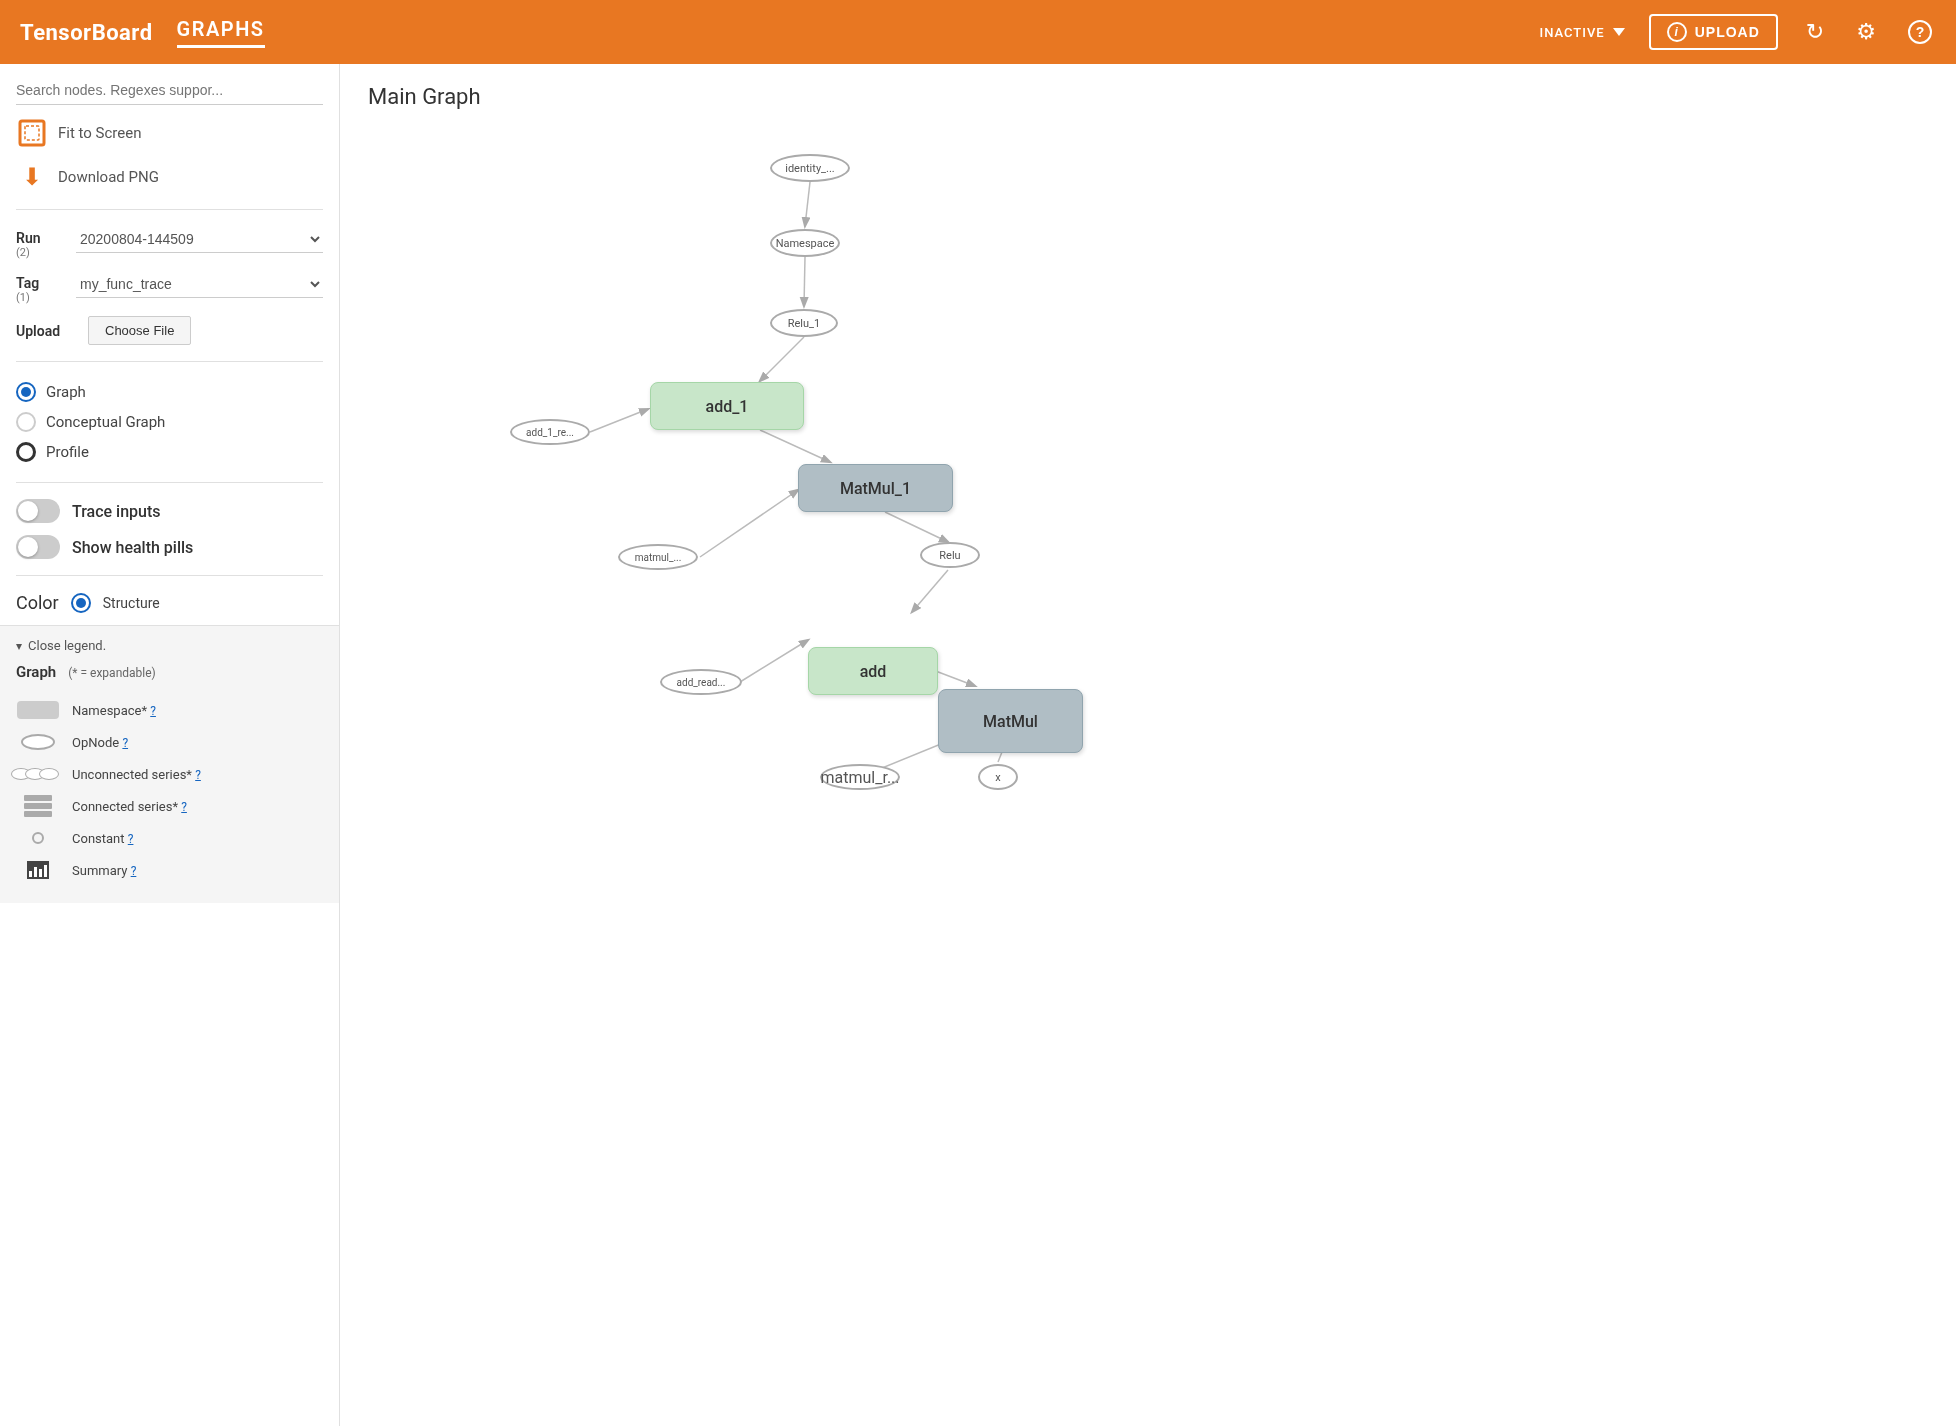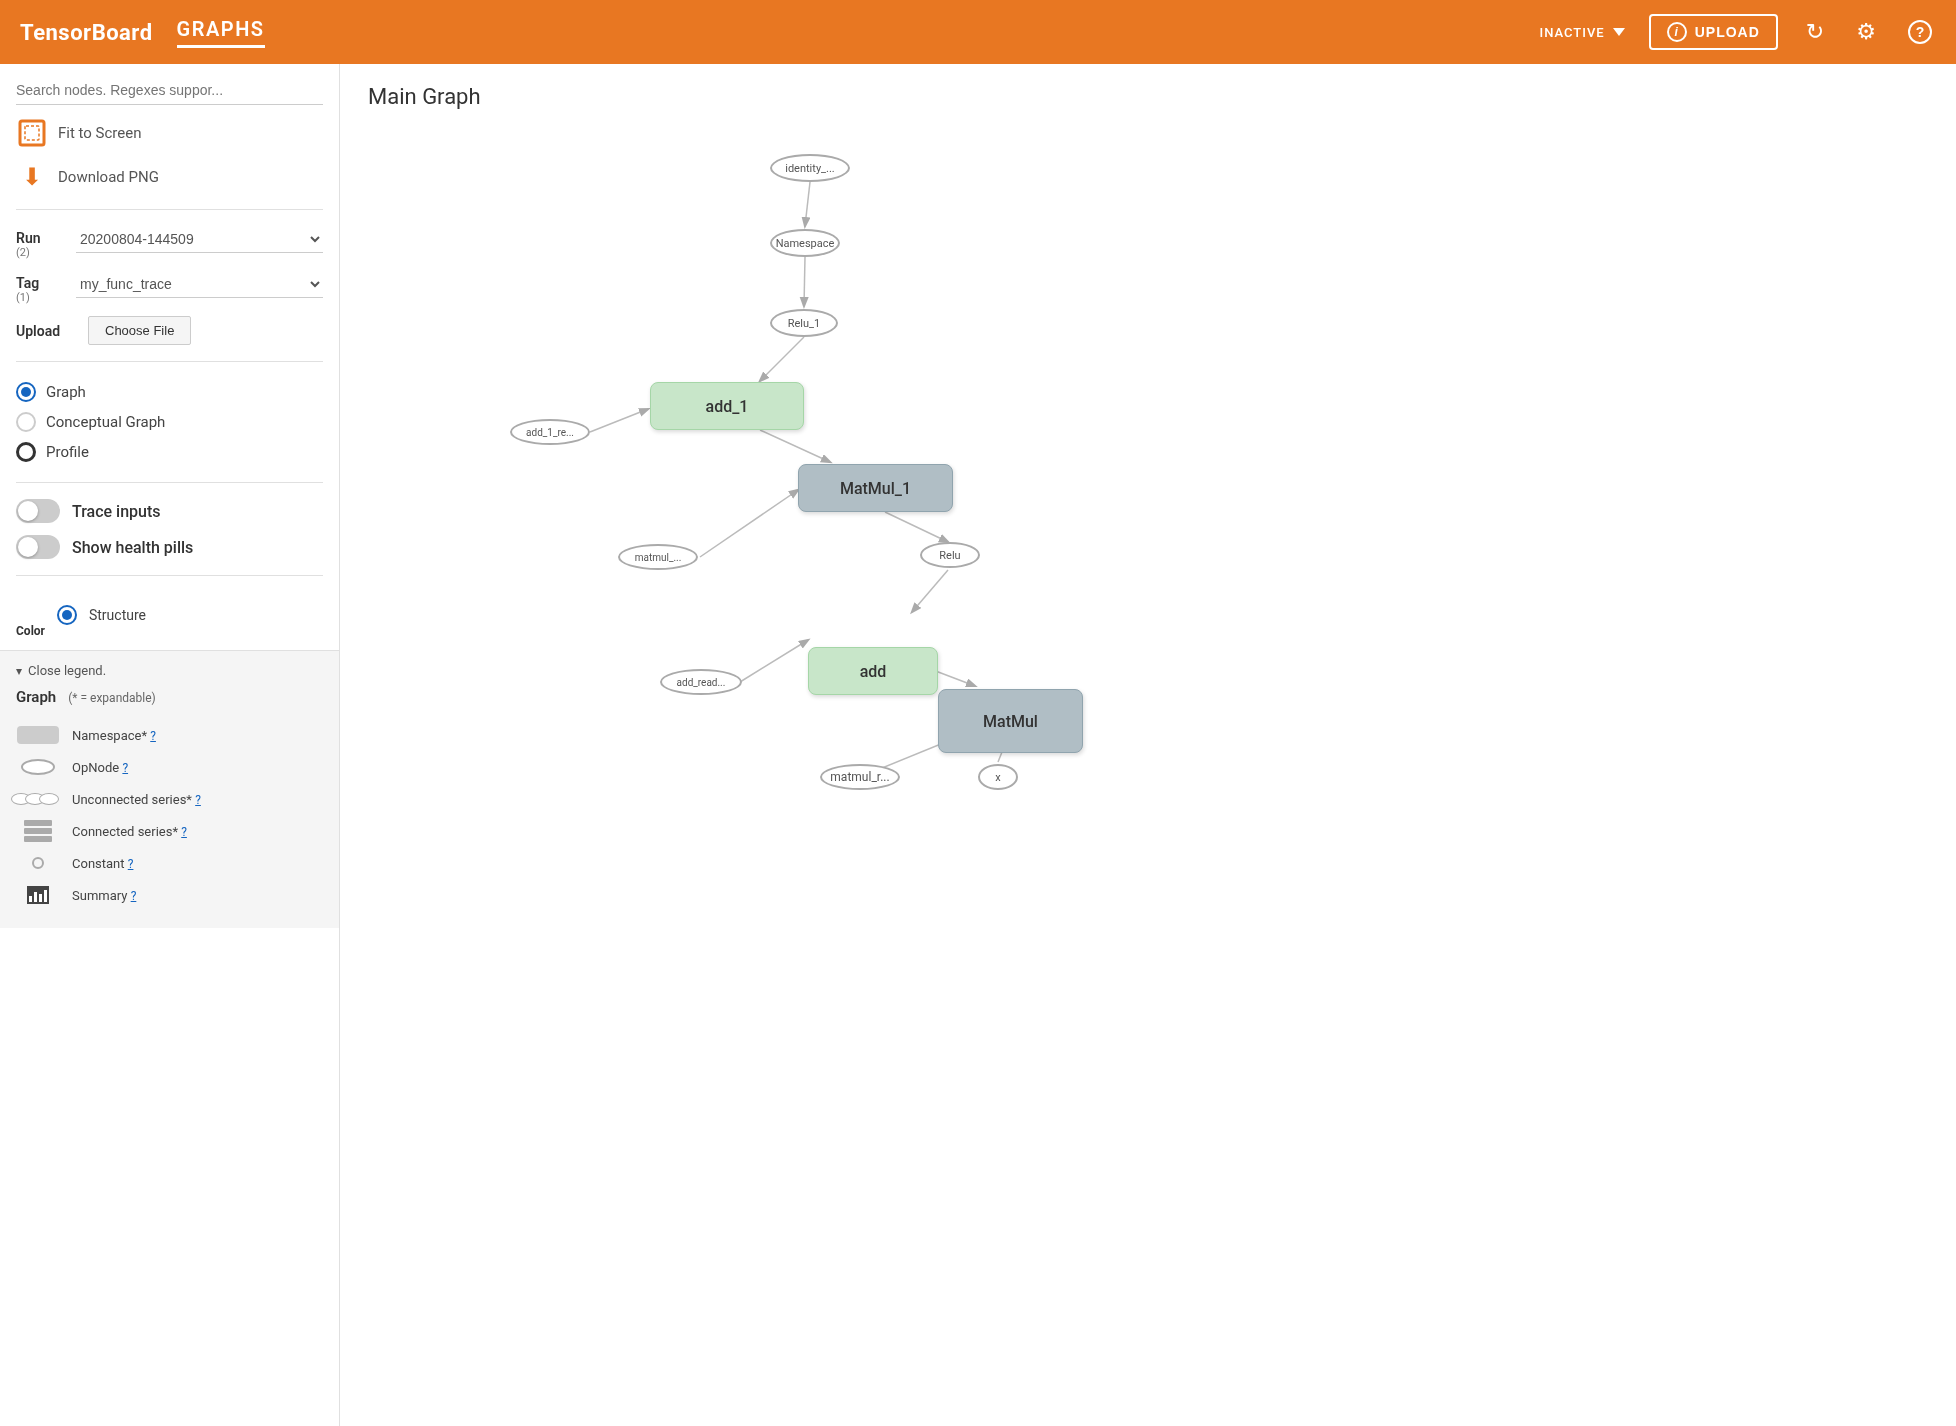--- a/index.html
+++ b/index.html
@@ -246,23 +246,22 @@
       color: #333;
     }
 
     
     .color-row {
       display: flex;
       align-items: center;
       gap: 12px;
     }
     .color-label {
-      font-size: 12px;
-      font-weight: 700;
-      margin-top: 32px;
+      font-size: 18px;
+      font-weight: 400;
     }
     .color-radio {
       width: 20px;
       height: 20px;
       border-radius: 50%;
       border: 2px solid #1565C0;
       display: flex;
       align-items: center;
       justify-content: center;
     }
@@ -700,21 +699,21 @@
 
       <div class="graph-node-ellipse" style="left:320px;top:545px;width:82px;height:26px;">
         <span style="font-size:10px;">add_read...</span>
       </div>
 
       <div class="graph-node-rect" style="left:598px;top:565px;width:145px;height:64px;background:#b0bec5;border:1.5px solid #90a4ae;">
         <span>MatMul</span>
       </div>
 
       <div class="graph-node-ellipse" style="left:480px;top:640px;width:80px;height:26px;">
-        <span style="font-size:12px;">matmul_r...</span>
+        <span style="font-size:16px;">matmul_r...</span>
       </div>
 
       <div class="graph-node-ellipse" style="left:638px;top:640px;width:40px;height:26px;">
         <span style="font-size:11px;">x</span>
       </div>
     </div>
   </div>
 
 </div>
 

